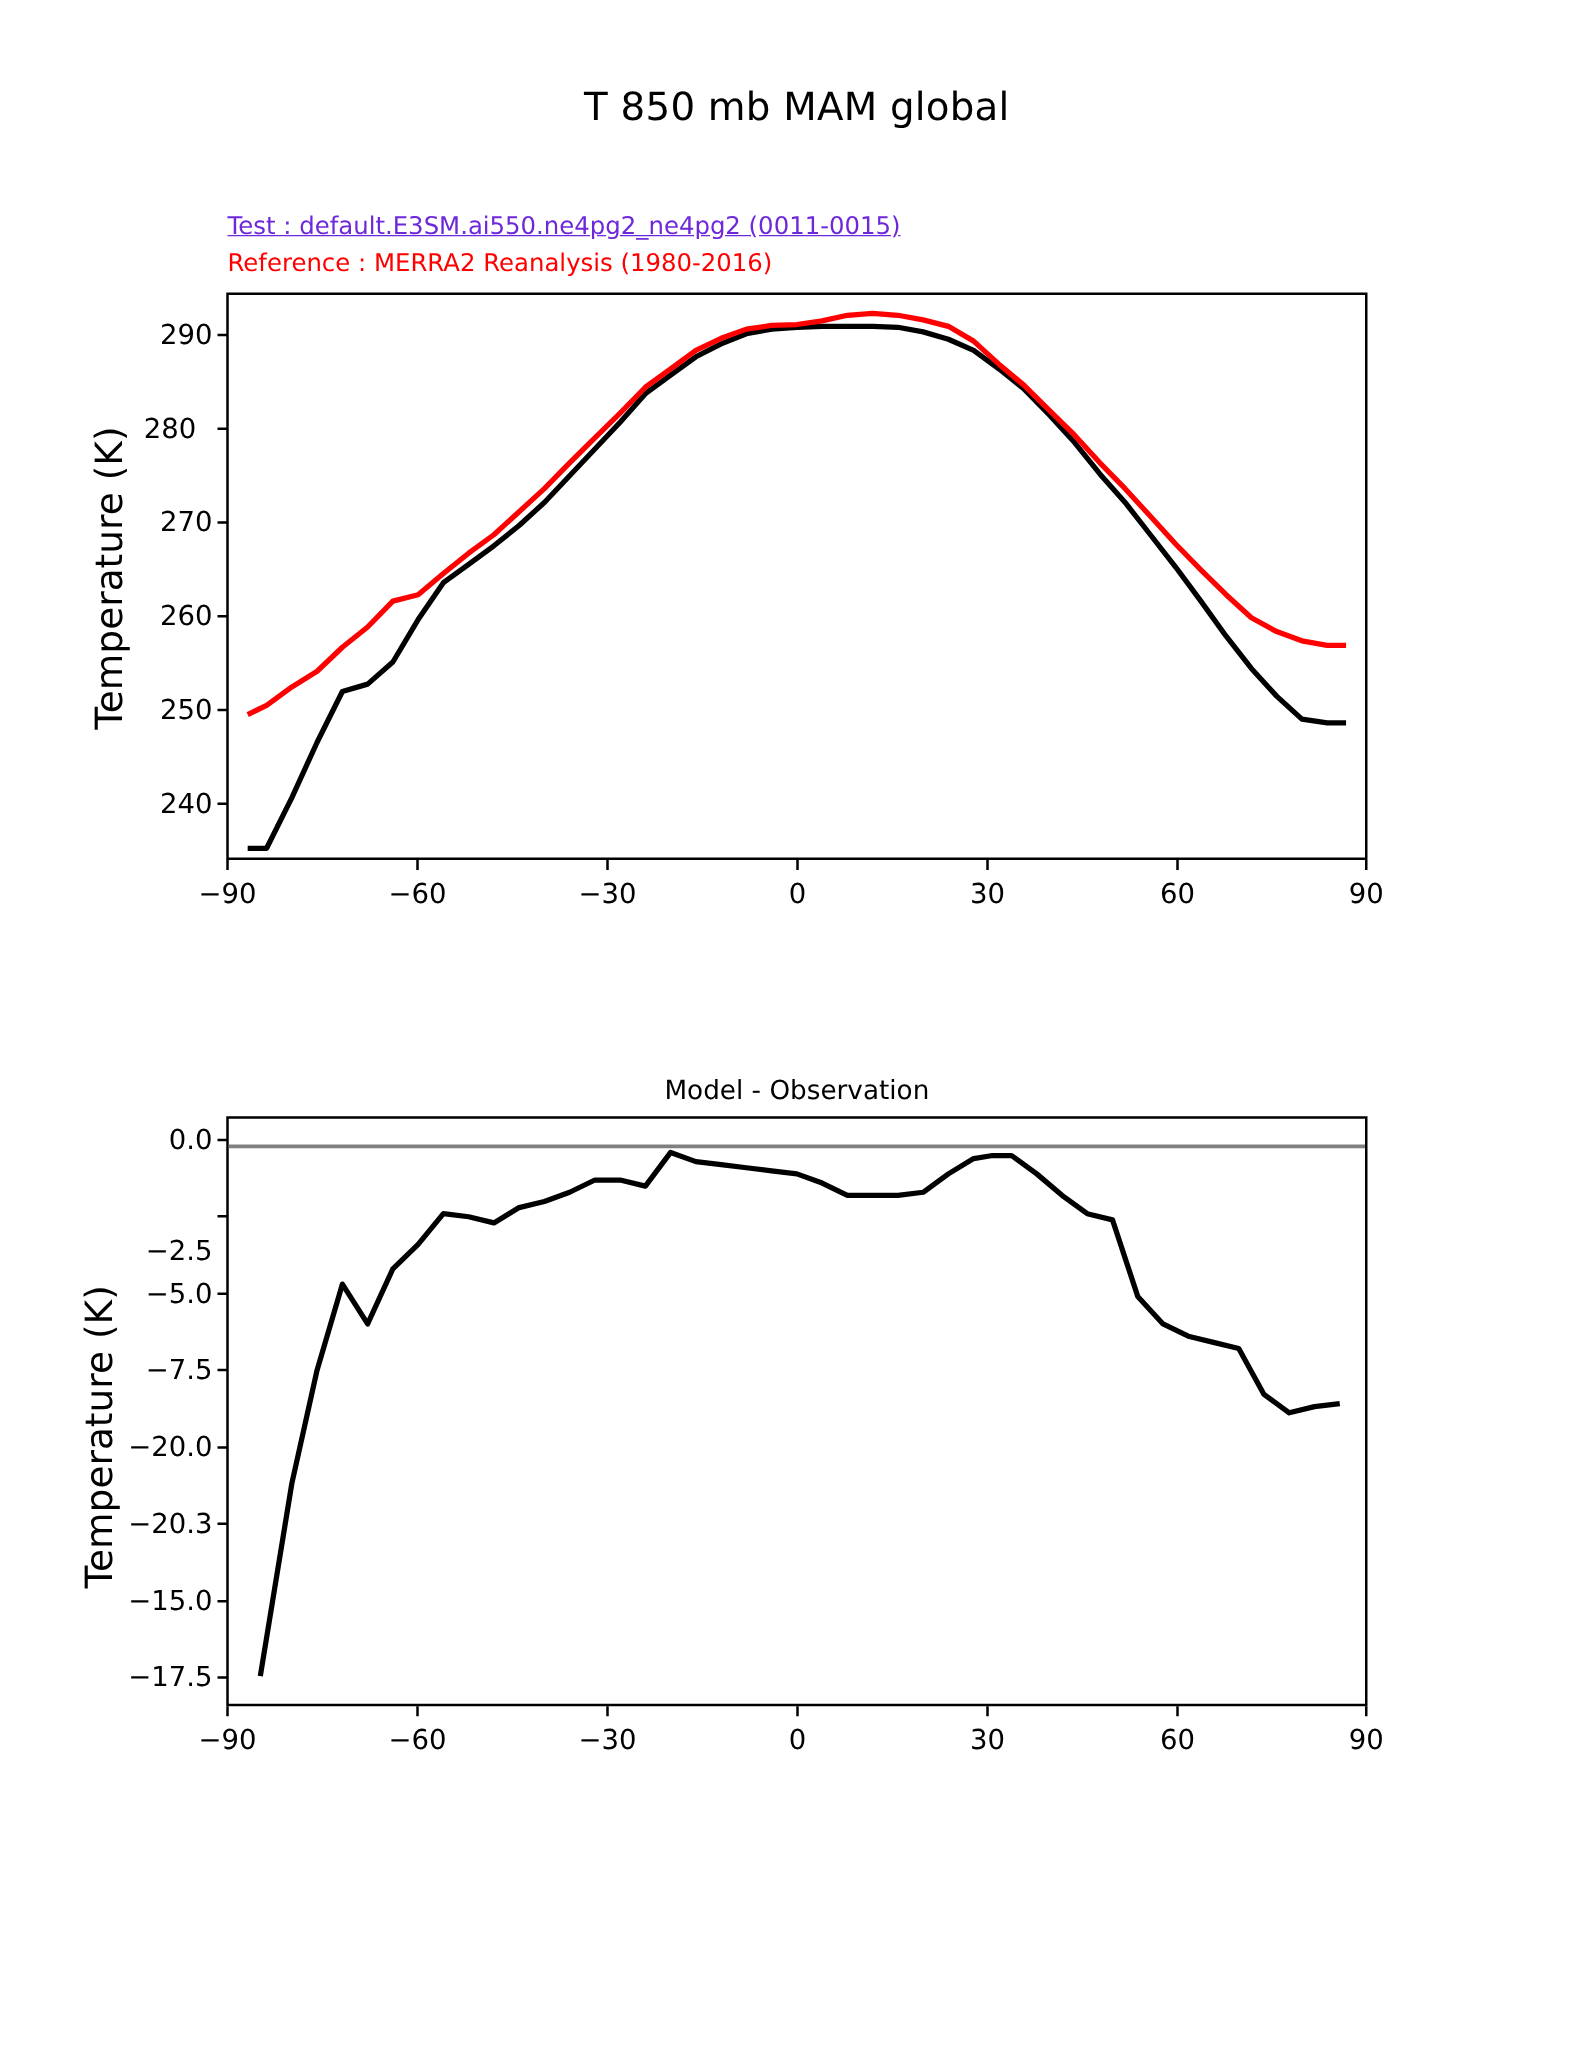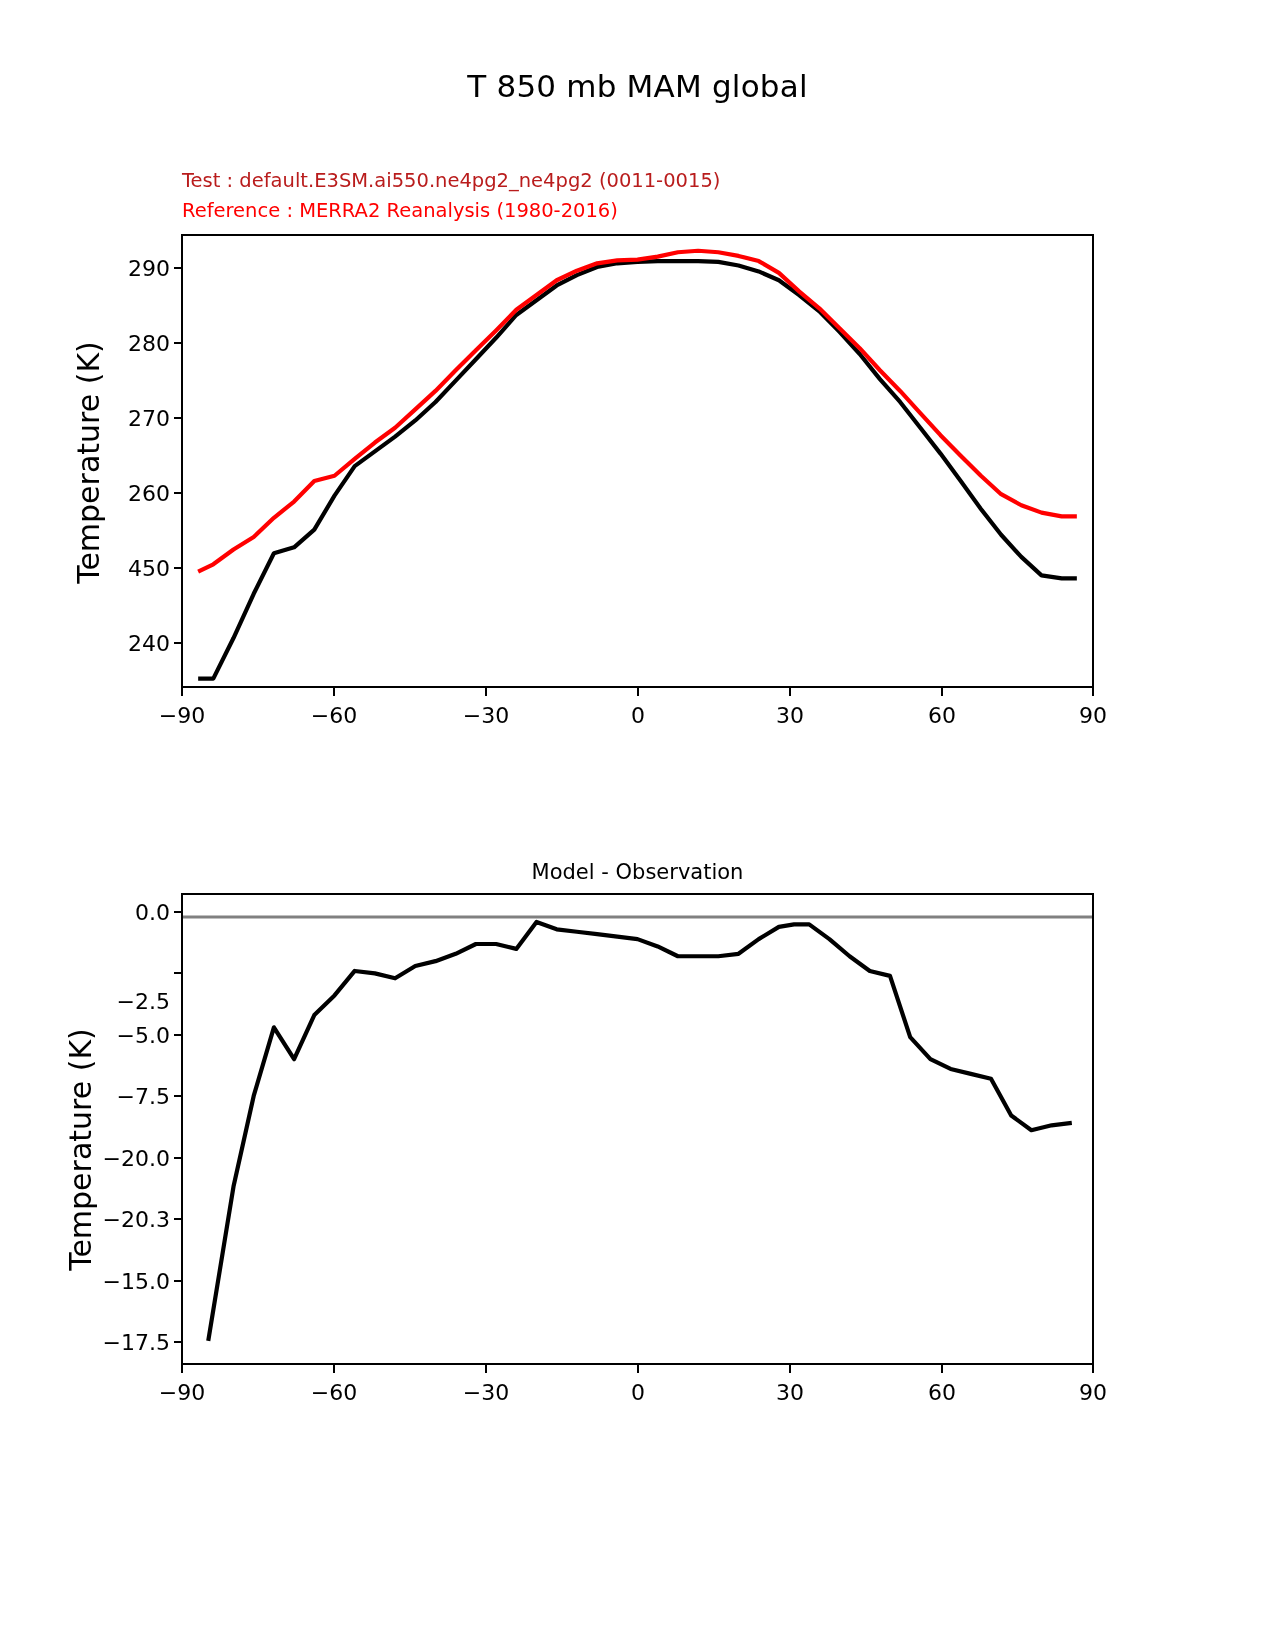--- a/index.html
+++ b/index.html
@@ -29,21 +29,21 @@
   }
 
   
   #annotations {
     position: absolute;
     left: 182px;
     top: 166px;
     font-size: 19.5px;
     line-height: 30px;
   }
-  #annotations .test-line { color: #b91c1c; }
+  #annotations .test-line { color: #6d28d9; text-decoration: underline; }
   #annotations .ref-line  { color: #ff0000; }
 
   
   .panel {
     position: absolute;
     box-sizing: border-box;
   }
   .plot-frame {
     position: absolute;
     box-sizing: border-box;
@@ -93,24 +93,24 @@
   <div class="axis-label-y" style="left:-62px; top:445px; width:300px; text-align:center; transform:rotate(-90deg);">Temperature (K)</div>
 
   <div class="plot-frame" id="top-frame" style="left:181px; top:234px; width:913px; height:454px;">
     <svg id="top-svg" width="909" height="450" viewBox="0 0 909 450">
         <path d="M15.15 442.62 L30.30 442.62 L50.50 402.05 L70.70 357.79 L90.90 317.21 L111.10 311.31 L131.30 293.61 L151.50 259.67 L171.70 230.16 L191.90 215.41 L212.10 200.66 L232.30 184.43 L252.50 165.98 L272.70 144.59 L292.90 123.20 L313.10 101.80 L333.30 78.93 L353.50 64.18 L373.70 49.43 L393.90 39.10 L414.10 30.98 L434.30 27.30 L454.50 25.82 L474.70 25.08 L494.90 25.08 L515.10 25.08 L535.30 25.82 L555.50 29.51 L575.70 35.41 L595.90 44.26 L616.10 59.02 L636.30 75.25 L656.50 95.90 L676.70 118.03 L696.90 143.11 L717.10 165.98 L737.30 191.80 L757.50 217.62 L777.70 244.92 L797.90 272.95 L818.10 298.77 L838.30 320.90 L858.50 339.34 L878.70 342.30 L893.85 342.30" fill="none" stroke="#000000" stroke-width="4.2" stroke-linejoin="round" stroke-linecap="butt"></path>
         <path d="M15.15 335.66 L30.30 328.28 L50.50 313.52 L70.70 300.98 L90.90 281.80 L111.10 265.57 L131.30 244.92 L151.50 239.75 L171.70 222.79 L191.90 206.56 L212.10 191.80 L232.30 173.36 L252.50 154.92 L272.70 134.26 L292.90 114.34 L313.10 94.43 L333.30 73.77 L353.50 59.02 L373.70 44.26 L393.90 34.67 L414.10 27.30 L434.30 24.34 L454.50 23.61 L474.70 20.66 L494.90 16.23 L515.10 14.75 L535.30 16.23 L555.50 19.92 L575.70 25.08 L595.90 36.89 L616.10 55.33 L636.30 72.30 L656.50 92.21 L676.70 112.13 L696.90 134.26 L717.10 154.92 L737.30 177.05 L757.50 199.18 L777.70 219.84 L797.90 239.75 L818.10 258.20 L838.30 269.26 L858.50 276.64 L878.70 280.33 L893.85 280.33" fill="none" stroke="#ff0000" stroke-width="4.2" stroke-linejoin="round" stroke-linecap="butt"></path>
       </svg>
   </div>
 
   <div class="tick-label ytick" style="left:85px; top:256px; width:85px;">290</div>
-  <div class="tick-label ytick" style="left:85px; top:331px; width:85px;">280</div>
+  <div class="tick-label ytick" style="left:72px; top:331px; width:85px;">280</div>
   <div class="tick-label ytick" style="left:85px; top:406px; width:85px;">270</div>
   <div class="tick-label ytick" style="left:85px; top:481px; width:85px;">260</div>
-  <div class="tick-label ytick" style="left:85px; top:556px; width:85px;">450</div>
+  <div class="tick-label ytick" style="left:85px; top:556px; width:85px;">250</div>
   <div class="tick-label ytick" style="left:85px; top:631px; width:85px;">240</div>
 
   <div class="tick-mark" style="left:174px; top:267px; width:8px; height:2.2px;"></div>
   <div class="tick-mark" style="left:174px; top:342px; width:8px; height:2.2px;"></div>
   <div class="tick-mark" style="left:174px; top:417px; width:8px; height:2.2px;"></div>
   <div class="tick-mark" style="left:174px; top:492px; width:8px; height:2.2px;"></div>
   <div class="tick-mark" style="left:174px; top:567px; width:8px; height:2.2px;"></div>
   <div class="tick-mark" style="left:174px; top:642px; width:8px; height:2.2px;"></div>
 
   <div class="tick-mark" style="left:181px; top:688px; width:2.2px; height:8px;"></div>

